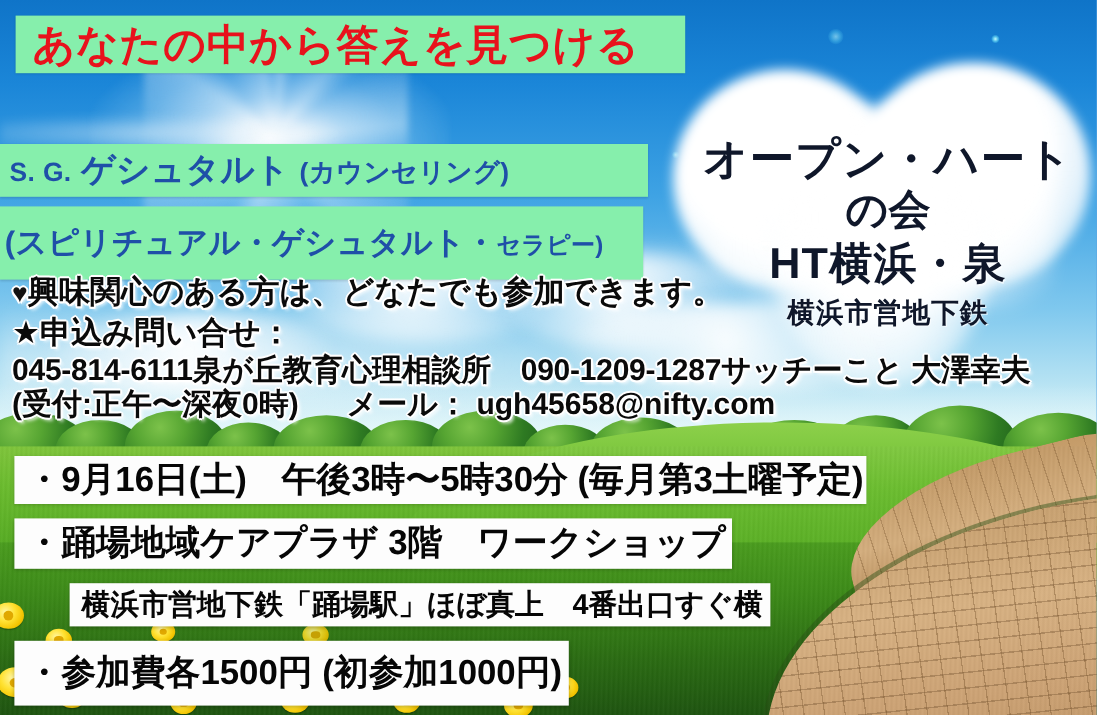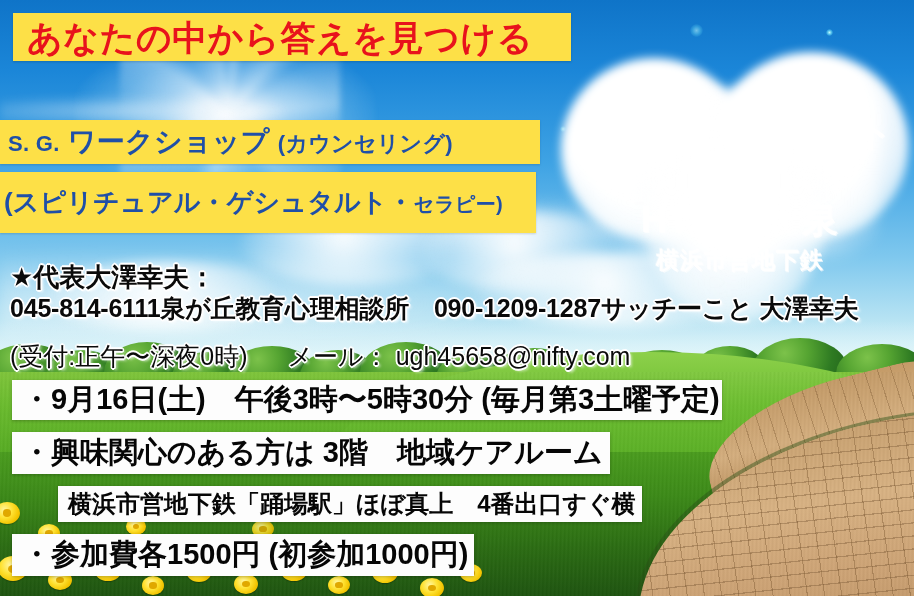--- a/index.html
+++ b/index.html
@@ -165,21 +165,21 @@
     background:radial-gradient(circle at 40% 36%, #fff6a0 0%, #ffe233 38%, #f3c400 70%, #c99d00 100%);
     box-shadow:0 1px 1px rgba(0,0,0,0.25);
   }
   .flower::after{
     content:""; position:absolute; left:34%; top:34%; width:32%; height:32%;
     border-radius:50%; background:#e0a800;
   }
 
   
   .band {
-    position:absolute; background:#fde047;
+    position:absolute; background:#86efac;
     display:flex; align-items:center;
     white-space:nowrap; overflow:hidden;
   }
   .title-band {
     left:13px; top:13px; width:558px; height:48px;
     padding-left:14px;
     box-shadow:0 1px 2px rgba(0,0,0,0.18);
   }
   .title-text {
     color:#e8121c; font-weight:bold; font-size:35px;
@@ -205,44 +205,44 @@
     position:absolute; color:#0a0a0a; white-space:nowrap;
     text-shadow:
        1.6px 0 0 #fff, -1.6px 0 0 #fff, 0 1.6px 0 #fff, 0 -1.6px 0 #fff,
        1.2px 1.2px 0 #fff, -1.2px 1.2px 0 #fff, 1.2px -1.2px 0 #fff, -1.2px -1.2px 0 #fff,
        2.4px 2.4px 3px rgba(255,255,255,0.9);
   }
   .line-heart { left:10px; top:226px; font-size:26px; font-weight:bold; }
   .line-heart .hsym { color:#111; font-size:22px; }
   .line-star  { left:10px; top:260px; font-size:26px; font-weight:bold; }
   .line-tel   { left:10px; top:292px; font-size:25px; font-weight:bold; letter-spacing:-0.2px; }
-  .line-mail  { left:10px; top:340px; font-size:25px; font-weight:normal; }
+  .line-mail  { left:10px; top:320px; font-size:25px; font-weight:bold; }
   .line-mail .gap { display:inline-block; width:40px; }
 
   
   .org {
-    position:absolute; text-align:center; color:#ffffff;
+    position:absolute; text-align:center; color:#0f172a;
     font-weight:bold; white-space:nowrap;
     text-shadow:1px 1px 0 rgba(255,255,255,0.65), -0.6px -0.6px 0 rgba(255,255,255,0.45);
   }
   .org-1 { left:575px; top:108px; width:330px; font-size:37px; letter-spacing:1px; }
   .org-2 { left:575px; top:152px; width:330px; font-size:35px; }
   .org-3 { left:575px; top:196px; width:330px; font-size:36px; letter-spacing:1px; }
   .org-4 { left:575px; top:245px; width:330px; font-size:23px; letter-spacing:1px; }
 
   
   .info-band {
     position:absolute; background:#fdfdfd; display:flex; align-items:center;
     white-space:nowrap; color:#060606; font-weight:bold;
     box-shadow:0 1px 3px rgba(0,0,0,0.25);
   }
   .ib-date  { left:12px; top:380px; width:710px; height:40px; padding-left:10px; font-size:29px; }
   .ib-place { left:12px; top:432px; width:598px; height:42px; padding-left:10px; font-size:29px; }
   .ib-access{ left:58px; top:486px; width:584px; height:36px; padding-left:10px; font-size:24px; }
-  .ib-fee   { left:12px; top:534px; width:462px; height:42px; padding-left:10px; font-size:29px; }
+  .ib-fee   { left:12px; top:534px; width:462px; height:54px; padding-left:10px; font-size:29px; }
 </style>
 </head>
 <body>
 
 <div id="poster">
 
   <div class="sky"></div>
   <div class="sun-ray"></div>
   <div class="sun-glow"></div>
   <div class="wispy-1"></div>
@@ -314,47 +314,50 @@
     <div class="flower" style="left:262px; top:24px; width:22px; height:18px; opacity:.85;"></div>
   </div>
 
   <div class="band title-band">
     <span class="title-text">あなたの中から答えを見つける</span>
   </div>
 
   <div class="band sg-band">
     <span class="sg-text">
       <span class="small">S. G.</span>
-      <span>ワークショップ</span>
+      <span>ゲシュタルト</span>
       <span class="small">(カウンセリング)</span>
     </span>
   </div>
 
   <div class="band sp-band">
     <span class="sp-text">
       <span>(スピリチュアル・ゲシュタルト・</span><span class="small">セラピー)</span>
     </span>
   </div>
 
-
-  <div class="outlined line-star">★代表大澤幸夫：</div>
+  <div class="outlined line-heart">
+    <span class="hsym">♥</span><span>興味関心のある方は、どなたでも参加できます。</span>
+  </div>
+
+  <div class="outlined line-star">★申込み問い合せ：</div>
 
   <div class="outlined line-tel">045-814-6111泉が丘教育心理相談所　090-1209-1287サッチーこと 大澤幸夫</div>
 
   <div class="outlined line-mail">
     <span>(受付:正午〜深夜0時)</span><span class="gap"></span><span>メール：</span>
     <span>ugh45658@nifty.com</span>
   </div>
 
   <div class="org org-1">オープン・ハート</div>
   <div class="org org-3">HT横浜・泉</div>
   <div class="org org-2">の会</div>
   <div class="org org-4">横浜市営地下鉄</div>
 
   <div class="info-band ib-date">・9月16日(土)　午後3時〜5時30分 (毎月第3土曜予定)</div>
 
-  <div class="info-band ib-place">・興味関心のある方は 3階　地域ケアルーム</div>
+  <div class="info-band ib-place">・踊場地域ケアプラザ 3階　ワークショップ</div>
 
   <div class="info-band ib-access">横浜市営地下鉄「踊場駅」ほぼ真上　4番出口すぐ横</div>
 
   <div class="info-band ib-fee">・参加費各1500円 (初参加1000円)</div>
 
 </div>
 
 </body></html>

